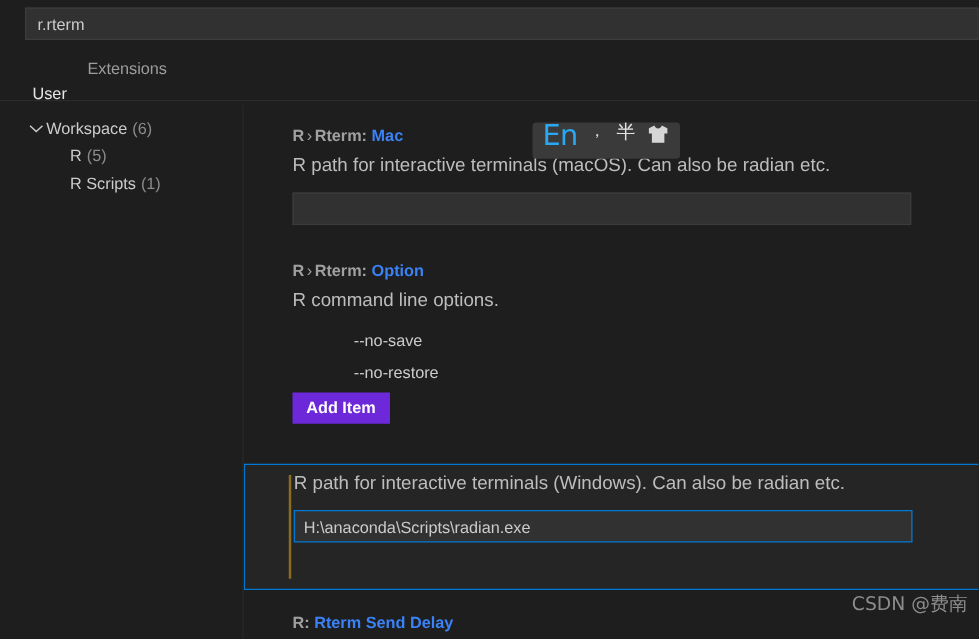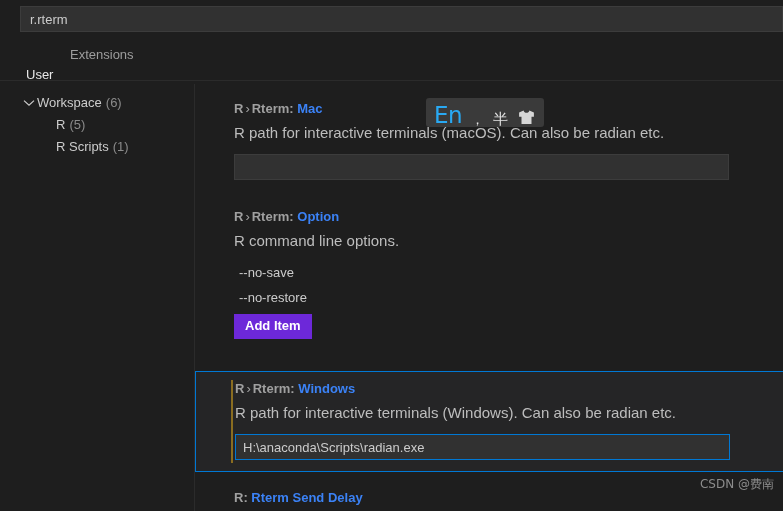--- a/index.html
+++ b/index.html
@@ -163,20 +163,21 @@
     border-color: #0078d4;
   }
 
   
   .list-item {
     font-size: 13px;
     color: #cccccc;
     height: 25px;
     line-height: 25px;
     padding-left: 5px;
+    margin-left: 44px;
   }
   .add-item-btn {
     margin-top: 4px;
     display: inline-block;
     background: #6d28d9;
     color: #ffffff;
     font-size: 13px;
     font-weight: bold;
     padding: 5px 11px 6px 11px;
     line-height: 14px;
@@ -201,21 +202,21 @@
   }
 
   
   .ime-bar {
     position: absolute;
     left: 426px; top: 98px;
     height: 29px;
     background: #3a3a3a;
     border-radius: 3px;
     display: flex;
-    align-items: flex-end;
+    align-items: flex-start;
     padding: 0 8px;
     gap: 9px;
     z-index: 50;
   }
   .ime-en {
     color: #29a9f3;
     font-size: 23px;
     line-height: 23px;
     font-family: "DejaVu Sans", sans-serif;
     letter-spacing: -0.5px;
@@ -226,21 +227,21 @@
     line-height: 15px;
     font-family: "DejaVu Sans", sans-serif;
   }
   .ime-glyph.small { font-size: 13px; }
   .ime-shirt { width: 19px; height: 19px; }
 
   
   .watermark {
     position: absolute;
     right: 9px; bottom: 18px;
-    font-size: 12px;
+    font-size: 15px;
     color: #8d8d8d;
     font-family: "DejaVu Sans", sans-serif;
     white-space: nowrap;
   }
 </style>
 </head>
 <body>
 
 <div class="search-row">
   <div class="search-box" title="Search settings">
@@ -302,24 +303,20 @@
         <div class="list-item">--no-restore</div>
         <button class="add-item-btn">Add Item</button>
       </div>
     </div>
   </div>
 
   <div class="setting focused" style="top:287px;height:101px;">
     <div class="modified-bar"></div>
     <div class="inner" style="position:relative;">
 
-      <div class="setting-title" style="padding-top:8px;">
-        <span>R</span><span class="sep">›</span><span>Rterm:</span>
-        <span class="leaf">Windows</span>
-      </div>
       <div class="setting-desc">R path for interactive terminals (Windows). Can also be radian etc.</div>
       <div class="text-input focused">
         <span>H:\anaconda\Scripts\radian.exe</span>
       </div>
     </div>
   </div>
 
   <div class="setting" style="top:398px;height:40px;">
     <div class="inner">
       <div class="setting-title" style="padding-top:7px;">

